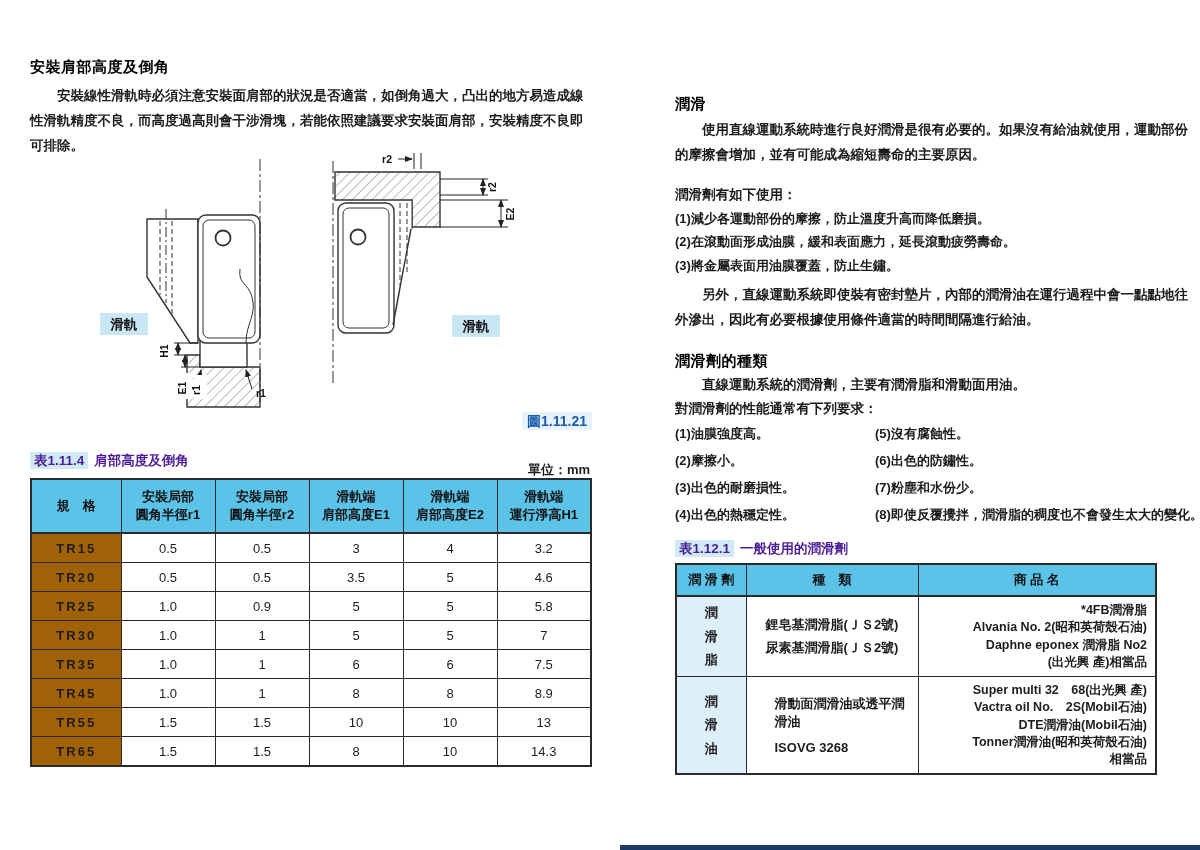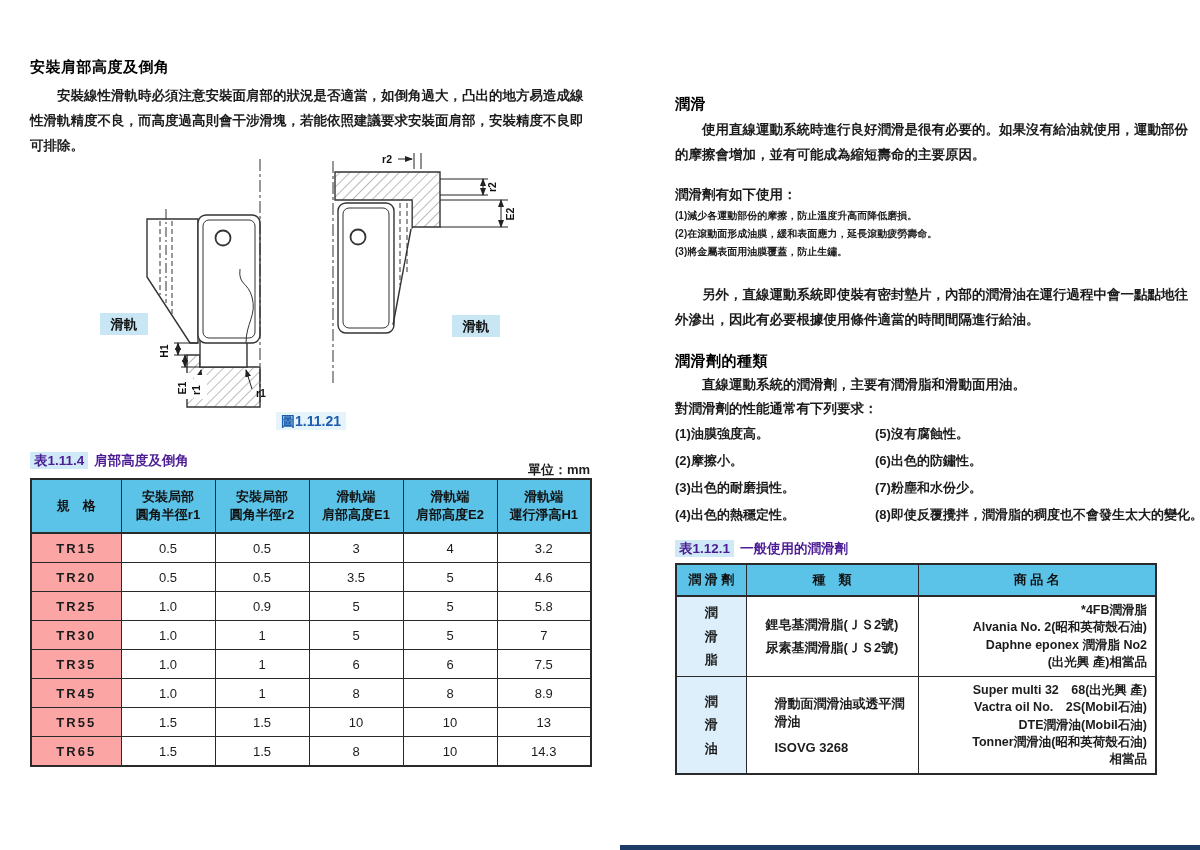--- a/index.html
+++ b/index.html
@@ -5,35 +5,35 @@
   html,body{margin:0;padding:0;}
   body{
     width:1200px;height:850px;position:relative;background:#ffffff;
     font-family:"Liberation Sans","DejaVu Sans",sans-serif;
     color:#1c1c1c;overflow:hidden;
   }
   .abs{position:absolute;}
   .sec-title{color:#000000;font-weight:bold;font-size:15px;letter-spacing:.5px;}
   .body-text{font-size:13.5px;line-height:1.85;font-weight:600;color:#1c1c1c;}
   .indent{text-indent:2em;}
-  .list-line{font-size:10px;line-height:1.8;font-weight:600;white-space:nowrap;}
-  .fig-caption{color:#1b5cad;font-weight:bold;font-size:14px;text-align:center;}
+  .list-line{font-size:13px;line-height:1.8;font-weight:600;white-space:nowrap;}
+  .fig-caption{color:#1b5cad;font-weight:bold;font-size:14px;text-align:right;}
   .fig-caption span{background:#e7f3fb;padding:1px 5px;}
   .tbl-caption{font-size:13.5px;font-weight:bold;color:#4c1d95;}
   .tbl-tag{background:#cfe9f7;padding:1px 4px;margin-right:6px;}
   .unit-label{font-size:13px;font-weight:600;}
   table{border-collapse:collapse;table-layout:fixed;}
   table,th,td{border:1px solid #2a2a2a;}
   table{border-width:2px;}
   th{background:#5cc3e8;font-size:13px;font-weight:bold;white-space:pre-line;
      line-height:1.35;color:#111;border-bottom-width:2px;}
   td{font-size:13px;text-align:center;font-weight:500;}
   .t1 th{height:50px;}
   .t1 td{height:26px;}
-  .t1 td.rowhead{background:#fca5a5;letter-spacing:2px;font-weight:600;}
+  .t1 td.rowhead{background:#a16207;letter-spacing:2px;font-weight:600;}
   .t2 th{height:28px;}
   .t2 td{vertical-align:middle;}
   .t2 td.cat{background:#dceffa;}
   .vert{width:15px;margin:0 auto;line-height:1.8;font-size:13px;font-weight:600;
         word-break:break-all;text-align:center;}
   .kinds-center div{margin:5px 0;font-size:13px;font-weight:600;}
   .kinds-left{text-align:left;padding-left:28px;}
   .kinds-left div{margin:9px 0;font-size:13px;font-weight:600;}
   .prods{text-align:right;padding:5px 8px;}
   .prods div{font-size:12.5px;line-height:1.38;font-weight:600;white-space:nowrap;}

